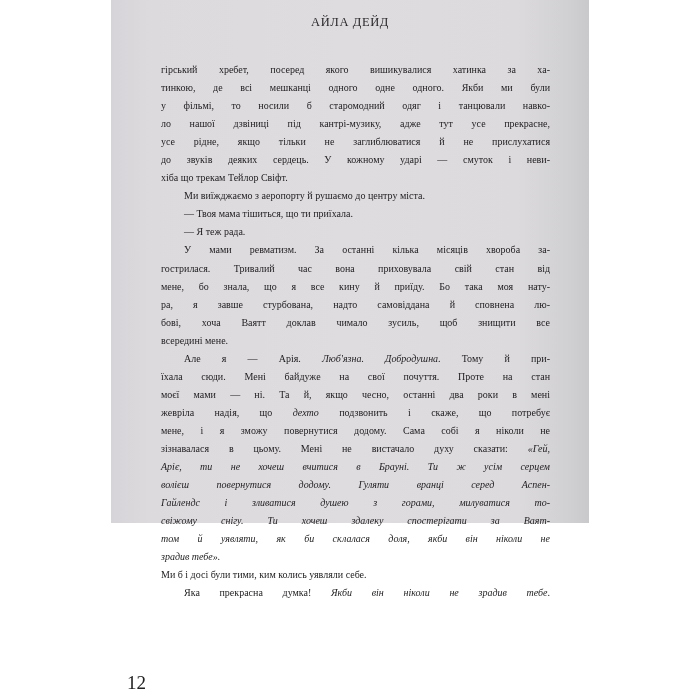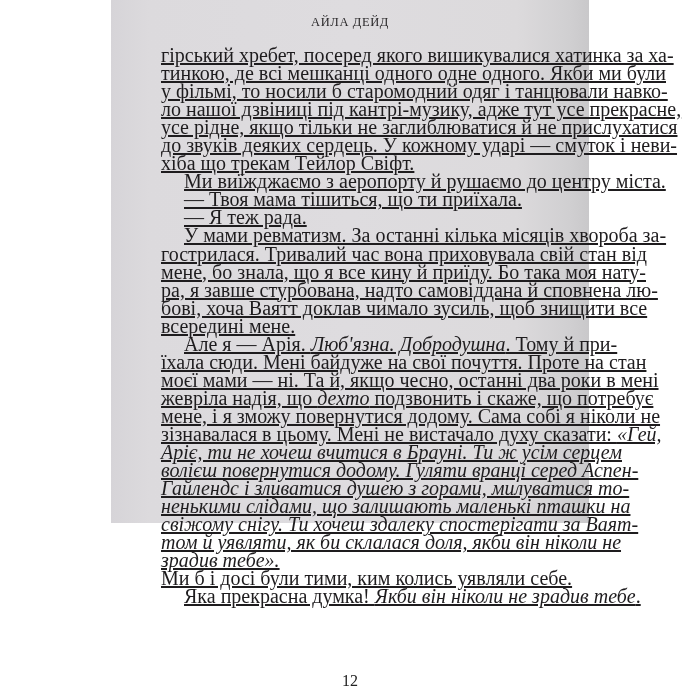--- a/index.html
+++ b/index.html
@@ -26,49 +26,48 @@
       left: 0;
       width: 100%;
       text-align: center;
       font-size: 12.5px;
       letter-spacing: 0.6px;
       color: #2a282a;
     }
     .text-block {
       position: absolute;
       left: 50px;
-      top: 46px;
+      top: 61px;
       width: 389px;
-      font-size: 20px;
+      font-size: 10px;
       line-height: 18.05px;
-      text-decoration: underline;
     }
     .line {
       display: block;
       white-space: nowrap;
       text-align: justify;
       text-align-last: justify;
       height: 18.05px;
     }
     .line.last {
       text-align-last: left;
     }
     .line.indent {
       padding-left: 23px;
     }
     .it {
       font-style: italic;
     }
     .folio {
       position: absolute;
       top: 672px;
-      left: 0;
+      left: 16px;
       width: 100%;
-      text-align: center;
-      font-size: 16px;
+      text-align: left;
+      font-size: 19px;
       color: #222;
     }
   </style>
 </head>
 <body>
 
 <div class="page">
   <div class="running-head">АЙЛА ДЕЙД</div>
   <div class="text-block" id="text-block">
       <span class="line"><span>гірський хребет, посеред якого вишикувалися хатинка за ха-</span></span>
@@ -89,21 +88,20 @@
       <span class="line last"><span>всередині мене.</span></span>
       <span class="line indent"><span>Але я — Арія. </span><span class="it">Люб'язна. Добродушна</span><span>. Тому й при-</span></span>
       <span class="line"><span>їхала сюди. Мені байдуже на свої почуття. Проте на стан</span></span>
       <span class="line"><span>моєї мами — ні. Та й, якщо чесно, останні два роки в мені</span></span>
       <span class="line"><span>жевріла надія, що </span><span class="it">дехто</span><span> подзвонить і скаже, що потребує</span></span>
       <span class="line"><span>мене, і я зможу повернутися додому. Сама собі я ніколи не</span></span>
       <span class="line"><span>зізнавалася в цьому. Мені не вистачало духу сказати: </span><span class="it">«Гей,</span></span>
       <span class="line"><span class="it">Аріє, ти не хочеш вчитися в Брауні. Ти ж усім серцем</span></span>
       <span class="line"><span class="it">волієш повернутися додому. Гуляти вранці серед Аспен-</span></span>
       <span class="line"><span class="it">Гайлендс і зливатися душею з горами, милуватися то-</span></span>
-      <span class="line"><span class="it">ненькими слідами, що залишають маленькі пташки на</span></span>
       <span class="line"><span class="it">свіжому снігу. Ти хочеш здалеку спостерігати за Ваят-</span></span>
       <span class="line"><span class="it">том й уявляти, як би склалася доля, якби він ніколи не</span></span>
       <span class="line last"><span class="it">зрадив тебе».</span></span>
       <span class="line last"><span>Ми б і досі були тими, ким колись уявляли себе.</span></span>
       <span class="line indent"><span>Яка прекрасна думка! </span><span class="it">Якби він ніколи не зрадив тебе</span><span>.</span></span>
     </div>
   <div class="folio">12</div>
 </div>
 
 </body></html>

